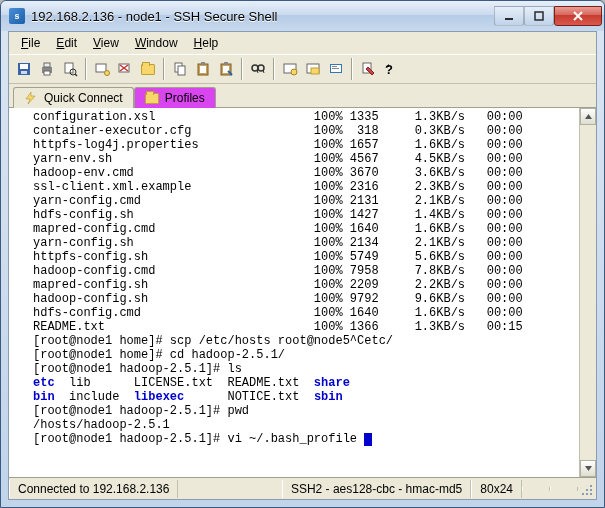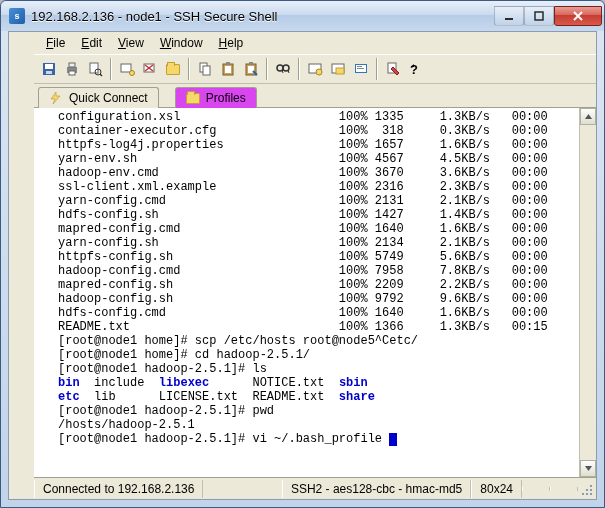--- a/index.html
+++ b/index.html
@@ -55,21 +55,20 @@
     border-color:#7a2117;
   }
   .win-btn svg { display:block; }
   .inner {
     flex: 1;
     margin: 0 7px 7px 7px;
     background: #ece9d8;
     border: 1px solid #8a9bb2;
     display: flex;
     flex-direction: column;
-    padding-left: 25px;
   }
   .menubar {
     display: flex;
     gap: 0;
     padding: 2px 4px;
     background: #ece9d8;
   }
   .menubar span {
     padding: 2px 8px;
     cursor: default;
@@ -89,21 +88,21 @@
     display: flex; align-items: center; justify-content: center;
     border: 1px solid transparent;
   }
   .tsep { width: 2px; height: 22px; border-left:1px solid #a0a090; border-right:1px solid #fff; margin: 0 3px; }
   .tabbar {
     display:flex;
     align-items:flex-end;
     background:#ece9d8;
     padding: 2px 4px 0 4px;
     border-bottom: 1px solid #a0a090;
-    gap: 16px;
+    gap: 0;
   }
   .tab {
     display:flex; align-items:center; gap:6px;
     padding: 3px 10px;
     background:#ece9d8;
     border:1px solid #a0a090;
     border-bottom:none;
     border-radius:3px 3px 0 0;
     position:relative;
     top:1px;
@@ -330,22 +329,22 @@
           <div class="row">httpfs-config.sh                       100% 5749     5.6KB/s   00:00</div>
           <div class="row">hadoop-config.cmd                      100% 7958     7.8KB/s   00:00</div>
           <div class="row">mapred-config.sh                       100% 2209     2.2KB/s   00:00</div>
           <div class="row">hadoop-config.sh                       100% 9792     9.6KB/s   00:00</div>
           <div class="row">hdfs-config.cmd                        100% 1640     1.6KB/s   00:00</div>
           <div class="row">README.txt                             100% 1366     1.3KB/s   00:15</div>
         </div>
       <div class="row"><span>[root@node1 home]# </span><span>scp /etc/hosts root@node5^Cetc/</span></div>
       <div class="row"><span>[root@node1 home]# </span><span>cd hadoop-2.5.1/</span></div>
       <div class="row"><span>[root@node1 hadoop-2.5.1]# </span><span>ls</span></div>
+      <div class="row"><span class="blue">etc</span><span>  lib      LICENSE.txt  README.txt  </span><span class="blue">share</span></div>
       <div class="row"><span class="blue">bin</span><span>  include  </span><span class="blue">libexec</span><span>      NOTICE.txt  </span><span class="blue">sbin</span></div>
-      <div class="row"><span class="blue">etc</span><span>  lib      LICENSE.txt  README.txt  </span><span class="blue">share</span></div>
       <div class="row"><span>[root@node1 hadoop-2.5.1]# </span><span>pwd</span></div>
       <div class="row"><span>/hosts/hadoop-2.5.1</span></div>
       <div class="row"><span>[root@node1 hadoop-2.5.1]# </span><span>vi ~/.bash_profile </span><span class="cursor"></span></div>
 
       <div class="scroll">
         <div class="arrow">
             <svg width="9" height="9">
               <polygon points="4.5,2 8,7 1,7" fill="#555"></polygon>
             </svg>
           </div>

